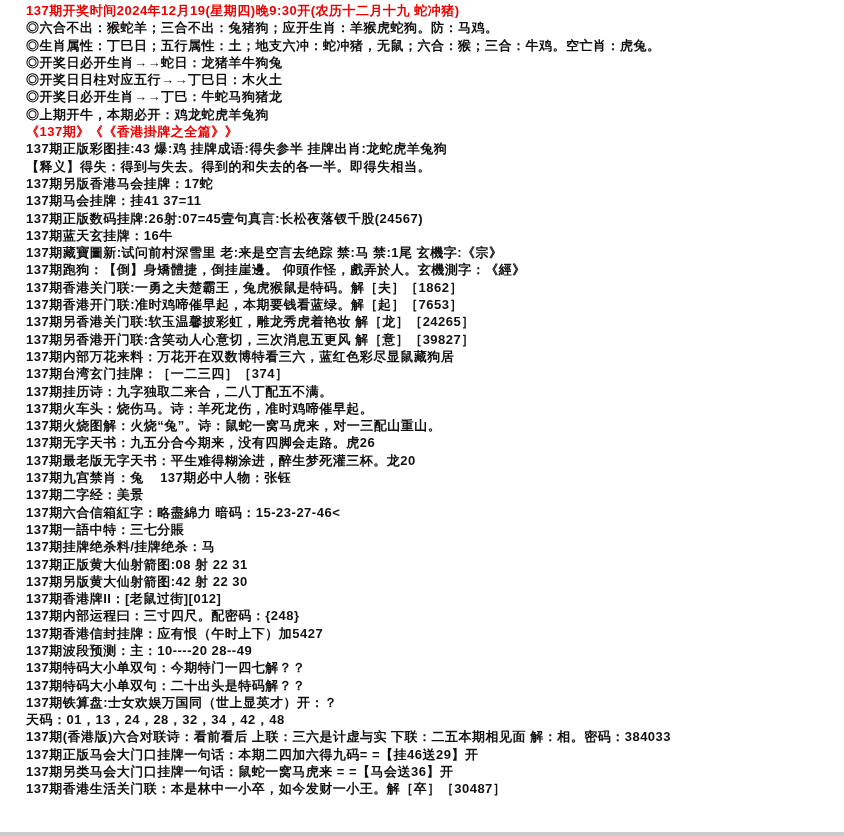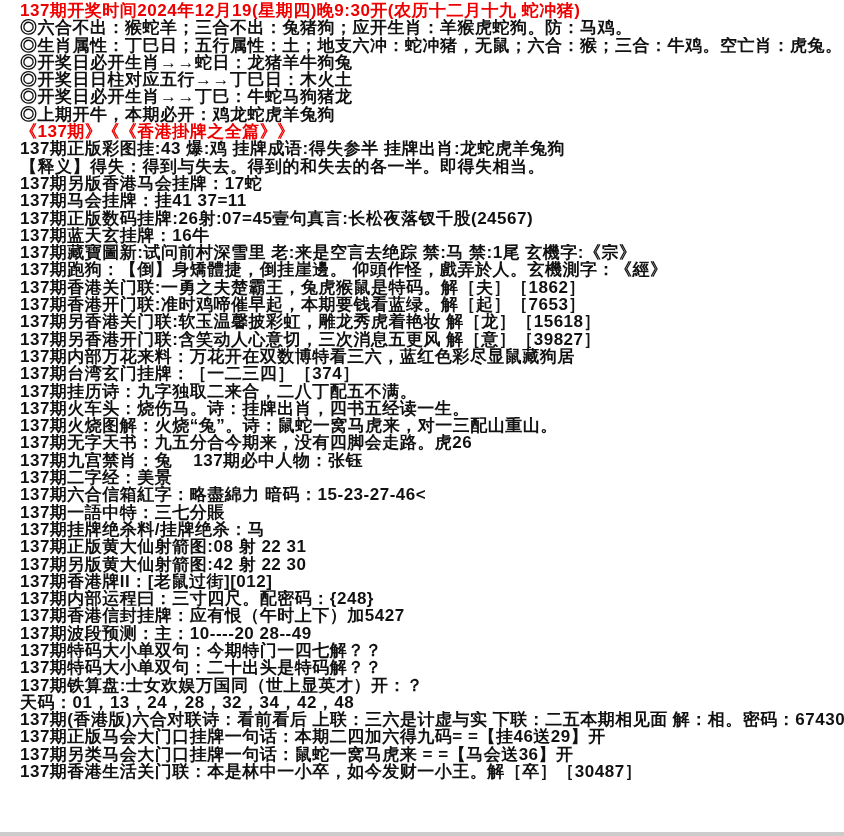--- a/index.html
+++ b/index.html
@@ -16,24 +16,24 @@
   }
   .page {
     width: 844px;
     height: 836px;
     background: #ffffff;
     position: relative;
     box-sizing: border-box;
     padding-top: 2px;
   }
   .line {
-    font-size: 17px;
+    font-size: 13px;
     line-height: 17.3px;
     height: 17.3px;
-    padding-left: 20px;
+    padding-left: 26px;
     white-space: pre;
     color: #111111;
     letter-spacing: 0.5px;
     overflow: hidden;
   }
   .line.red {
     color: #ee0000;
   }
   .footer-strip {
     position: absolute;
@@ -60,42 +60,43 @@
       <div class="line">137期正版彩图挂:43 爆:鸡 挂牌成语:得失参半 挂牌出肖:龙蛇虎羊兔狗</div>
       <div class="line">【释义】得失：得到与失去。得到的和失去的各一半。即得失相当。</div>
       <div class="line">137期另版香港马会挂牌：17蛇</div>
       <div class="line">137期马会挂牌：挂41 37=11</div>
       <div class="line">137期正版数码挂牌:26射:07=45壹句真言:长松夜落钗千股(24567)</div>
       <div class="line">137期蓝天玄挂牌：16牛</div>
       <div class="line">137期藏寶圖新:试问前村深雪里 老:来是空言去绝踪 禁:马 禁:1尾 玄機字:《宗》</div>
       <div class="line">137期跑狗：【倒】身矯體捷，倒挂崖邊。 仰頭作怪，戲弄於人。玄機測字：《經》</div>
       <div class="line">137期香港关门联:一勇之夫楚霸王，兔虎猴鼠是特码。解［夫］［1862］</div>
       <div class="line">137期香港开门联:准时鸡啼催早起，本期要钱看蓝绿。解［起］［7653］</div>
-      <div class="line">137期另香港关门联:软玉温馨披彩虹，雕龙秀虎着艳妆 解［龙］［15618］</div>
+      <div class="line">137期另香港关门联:软玉温馨披彩虹，雕龙秀虎着艳妆 解［龙］［24265］</div>
       <div class="line">137期另香港开门联:含笑动人心意切，三次消息五更风 解［意］［39827］</div>
       <div class="line">137期内部万花来料：万花开在双数博特看三六，蓝红色彩尽显鼠藏狗居</div>
       <div class="line">137期台湾玄门挂牌：［一二三四］［374］</div>
       <div class="line">137期挂历诗：九字独取二来合，二八丁配五不满。</div>
-      <div class="line">137期火车头：烧伤马。诗：挂牌出肖，四书五经读一生。</div>
+      <div class="line">137期火车头：烧伤马。诗：羊死龙伤，准时鸡啼催早起。</div>
       <div class="line">137期火烧图解：火烧“兔”。诗：鼠蛇一窝马虎来，对一三配山重山。</div>
       <div class="line">137期无字天书：九五分合今期来，没有四脚会走路。虎26</div>
+      <div class="line">137期最老版无字天书：平生难得糊涂进，醉生梦死灌三杯。龙20</div>
       <div class="line">137期九宫禁肖：兔    137期必中人物：张钰</div>
       <div class="line">137期二字经：美景</div>
       <div class="line">137期六合信箱紅字：略盡綿力 暗码：15-23-27-46&lt;</div>
       <div class="line">137期一語中特：三七分賬</div>
       <div class="line">137期挂牌绝杀料/挂牌绝杀：马</div>
       <div class="line">137期正版黄大仙射箭图:08 射 22 31</div>
       <div class="line">137期另版黄大仙射箭图:42 射 22 30</div>
       <div class="line">137期香港牌II：[老鼠过街][012]</div>
       <div class="line">137期内部运程曰：三寸四尺。配密码：{248}</div>
       <div class="line">137期香港信封挂牌：应有恨（午时上下）加5427</div>
       <div class="line">137期波段预测：主：10----20 28--49</div>
       <div class="line">137期特码大小单双句：今期特门一四七解？？</div>
       <div class="line">137期特码大小单双句：二十出头是特码解？？</div>
       <div class="line">137期铁算盘:士女欢娱万国同（世上显英才）开：？</div>
       <div class="line">天码：01，13，24，28，32，34，42，48</div>
-      <div class="line">137期(香港版)六合对联诗：看前看后 上联：三六是计虚与实 下联：二五本期相见面 解：相。密码：674303</div>
+      <div class="line">137期(香港版)六合对联诗：看前看后 上联：三六是计虚与实 下联：二五本期相见面 解：相。密码：384033</div>
       <div class="line">137期正版马会大门口挂牌一句话：本期二四加六得九码= =【挂46送29】开</div>
       <div class="line">137期另类马会大门口挂牌一句话：鼠蛇一窝马虎来 = =【马会送36】开</div>
       <div class="line">137期香港生活关门联：本是林中一小卒，如今发财一小王。解［卒］［30487］</div>
     </div>
   <div class="footer-strip"></div>
 </div>
 
 </body></html>

